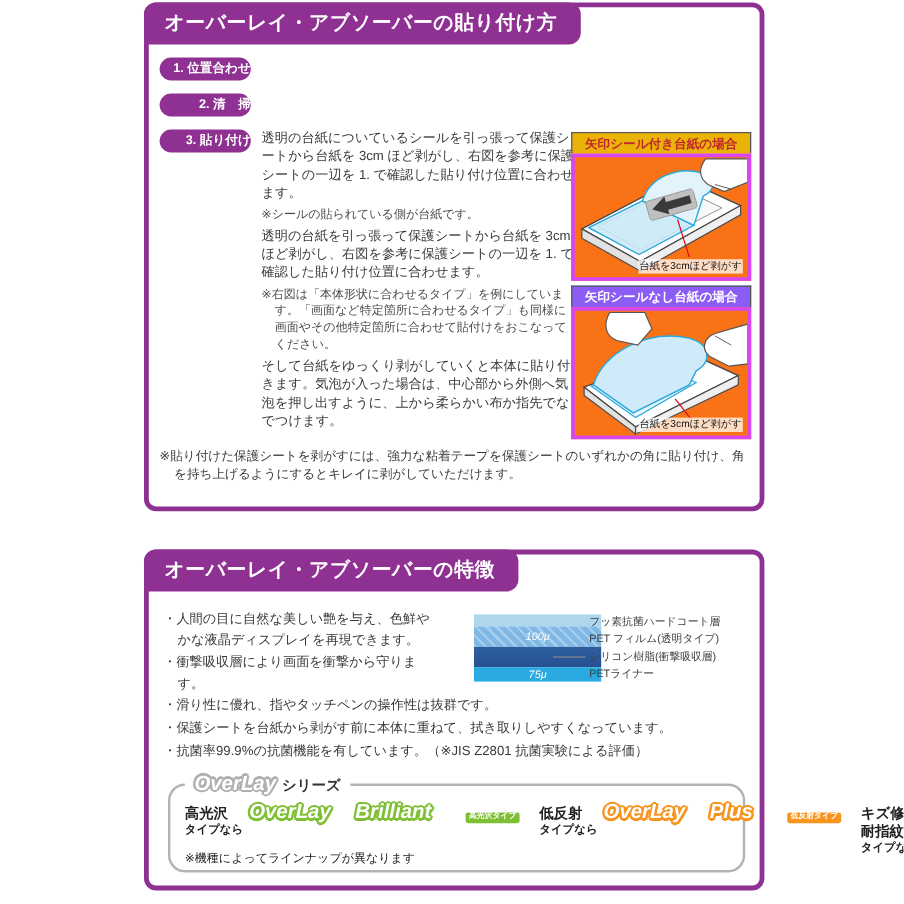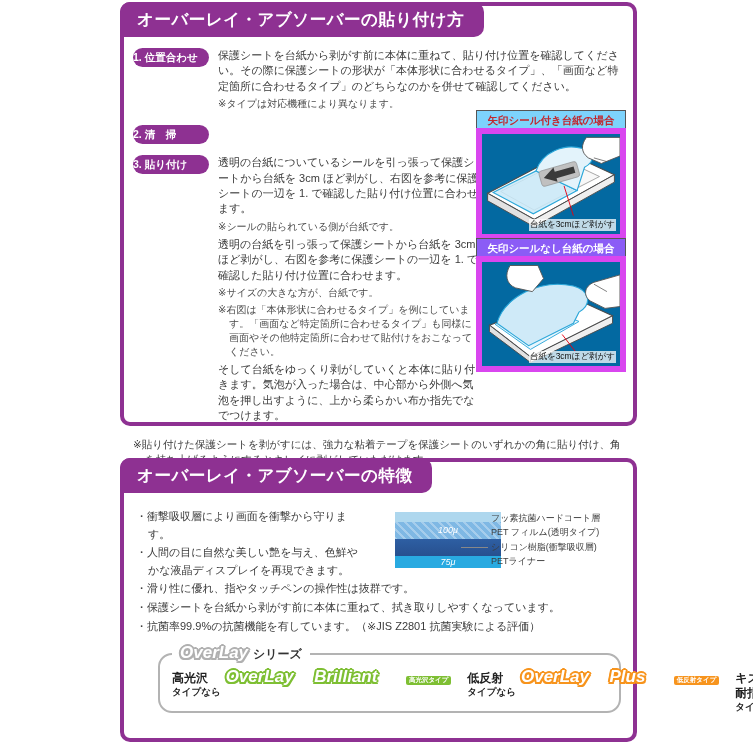--- a/index.html
+++ b/index.html
@@ -12,36 +12,36 @@
   .panel1{height:424px;}
   .panel2{height:284px;margin-top:32px;}
   .panel-header{
     position:absolute;top:-4px;left:-4px;height:35px;background:#8e3192;color:#fff;
     font-weight:bold;font-size:16.5px;line-height:35px;padding:0 20px 0 17px;
     border-radius:10px 10px 10px 0;letter-spacing:.5px;white-space:nowrap;
   }
   .pbody1{padding:42px 8px 0 9px;}
   .step{display:flex;margin-bottom:11px;}
   .badge{flex:none;width:76px;height:19px;background:#8e3192;color:#fff;border-radius:10px;
-    font-size:10.5px;font-weight:bold;text-align:left;line-height:19px;margin-right:9px;}
+    font-size:10.5px;font-weight:bold;text-align:right;line-height:19px;margin-right:9px;}
   .stext{font-size:11px;line-height:1.4;}
   .stext p{margin:0 0 3px 0;}
   .note{font-size:10px;color:#4a4a4a;padding-left:11px;text-indent:-11px;}
   .narrow .stext{max-width:262px;}
   .bold-head{font-weight:bold;}
   .mt6{margin-top:6px;}
   .footnote1{font-size:10.5px;line-height:1.4;margin:4px 0 0 0;padding-left:12px;text-indent:-12px;}
   
   .illus{position:absolute;width:150px;right:7px;}
   .illus1{top:104px;}
   .illus2{top:232px;}
   .illus-title{height:18px;line-height:18px;text-align:center;font-size:10.5px;font-weight:bold;border:1px solid #555;border-bottom:none;box-sizing:border-box;}
-  .t-orange{background:#7dd3fc;color:#c1272d;}
+  .t-orange{background:#eab308;color:#c1272d;}
   .t-gray{background:#8b5cf6;color:#fff;}
-  .illus-frame{border:6px solid #d946ef;position:relative;background:#0369a1;overflow:hidden;}
+  .illus-frame{border:3px solid #d946ef;position:relative;background:#f97316;overflow:hidden;}
   .f1{height:100px;}
   .f2{height:104px;}
   .illus-frame svg{display:block;width:100%;height:100%;}
   .illus-caption{position:absolute;bottom:3px;right:4px;font-size:8.5px;color:#111;background:rgba(255,255,255,.75);padding:0 1px;}
   
   .pbody2{padding:44px 8px 0 10px;}
   .diagram{float:right;width:250px;height:64px;margin:4px 0 6px 6px;position:relative;font-style:italic;}
   .stack{position:absolute;left:20px;top:2px;width:106px;border-radius:25px;}
   .layer{width:100%;text-align:center;color:#fff;font-size:9px;}
   .l1{height:10px;background:#aed7ee;}
@@ -49,21 +49,21 @@
       background-image:repeating-linear-gradient(45deg,rgba(255,255,255,.3) 0 2px,rgba(255,255,255,0) 2px 6px);}
   .l3{height:17px;background:linear-gradient(#2e5fa3,#27508f);}
   .l4{height:12px;line-height:12px;background:#29aae1;}
   .labels{margin-left:116px;font-size:9px;color:#3c3c3c;font-style:normal;padding-top:1px;}
   .labels .lab{height:14.5px;display:flex;align-items:center;position:relative;white-space:nowrap;}
   .connector{position:absolute;left:-30px;top:7px;width:27px;height:1px;background:#888;}
   .features{list-style:none;margin:2px 0 0 0;padding:0 0 0 2px;font-size:11px;line-height:1.6;}
   .features li{padding-left:12px;text-indent:-12px;margin-bottom:1px;}
   .features li::before{content:"・";}
   
-  .series-box{position:relative;margin:18px 4px 0 24px;height:60px;border:2px solid #b3b3b3;border-radius:14px;clear:both;box-sizing:border-box;}
+  .series-box{position:relative;margin:18px 4px 0 6px;height:74px;border:2px solid #b3b3b3;border-radius:14px;clear:both;box-sizing:border-box;}
   .series-legend{position:absolute;top:-12px;left:12px;background:#fff;padding:0 8px;display:flex;align-items:baseline;gap:5px;}
   .legend-suffix{font-size:12px;font-weight:bold;color:#333;}
   .series-row{display:flex;align-items:flex-start;padding:13px 6px 0 12px;}
   .series-item{display:flex;align-items:flex-start;margin-right:16px;}
   .type-col{font-size:12px;font-weight:bold;color:#222;line-height:1.25;margin-right:5px;padding-top:3px;white-space:nowrap;}
   .type-col .suffix{font-size:9.5px;}
   .type2:empty{display:none;}
   .brand{line-height:1;white-space:nowrap;}
   .brand .line2{margin-left:16px;margin-top:-1px;}
   .brand-badge{display:inline-block;font-size:6.5px;color:#fff;padding:1px 3px;border-radius:2px;margin-left:24px;margin-top:1px;font-weight:bold;}
@@ -80,37 +80,32 @@
 <body>
 
 <div class="page">
 
   <section class="panel panel1">
     <div class="panel-header">オーバーレイ・アブソーバーの貼り付け方</div>
     <div class="pbody1">
 
       <div class="step">
         <div class="badge">1. 位置合わせ</div>
-        <div class="stext">
-          <p>保護シートを台紙から剥がす前に本体に重ねて、貼り付け位置を確認してください。その際に保護シートの形状が「本体形状に合わせるタイプ」、「画面など特定箇所に合わせるタイプ」のどちらなのかを併せて確認してください。</p>
-          <p class="note">※タイプは対応機種により異なります。</p>
-        </div>
       </div>
 
       <div class="step narrow">
         <div class="badge">2. 清　掃</div>
       </div>
 
       <div class="step narrow">
         <div class="badge">3. 貼り付け</div>
         <div class="stext">
           <p>透明の台紙についているシールを引っ張って保護シートから台紙を 3cm ほど剥がし、右図を参考に保護シートの一辺を 1. で確認した貼り付け位置に合わせます。</p>
           <p class="note">※シールの貼られている側が台紙です。</p>
           <p>透明の台紙を引っ張って保護シートから台紙を 3cm ほど剥がし、右図を参考に保護シートの一辺を 1. で確認した貼り付け位置に合わせます。</p>
-          <p class="note">※サイズの大きな方が、台紙です。</p>
           <p class="note mt6">※右図は「本体形状に合わせるタイプ」を例にしています。「画面など特定箇所に合わせるタイプ」も同様に画面やその他特定箇所に合わせて貼付けをおこなってください。</p>
           <p class="mt6">そして台紙をゆっくり剥がしていくと本体に貼り付きます。気泡が入った場合は、中心部から外側へ気泡を押し出すように、上から柔らかい布か指先でなでつけます。</p>
         </div>
       </div>
 
       <p class="footnote1">※貼り付けた保護シートを剥がすには、強力な粘着テープを保護シートのいずれかの角に貼り付け、角を持ち上げるようにするとキレイに剥がしていただけます。</p>
     </div>
 
     <div class="illus illus1">
       <div class="illus-title t-orange">矢印シール付き台紙の場合</div>
@@ -169,22 +164,22 @@
           <div class="lab">PET フィルム(透明タイプ)</div>
           <div class="lab">
               <span class="connector"></span>
               <span>シリコン樹脂(衝撃吸収層)</span>
             </div>
           <div class="lab">PETライナー</div>
         </div>
       </div>
 
       <ul class="features">
+        <li>人間の目に自然な美しい艶を与え、色鮮やかな液晶ディスプレイを再現できます。</li>
         <li>衝撃吸収層により画面を衝撃から守ります。</li>
-        <li>人間の目に自然な美しい艶を与え、色鮮やかな液晶ディスプレイを再現できます。</li>
         <li>滑り性に優れ、指やタッチペンの操作性は抜群です。</li>
         <li>保護シートを台紙から剥がす前に本体に重ねて、拭き取りしやすくなっています。</li>
         <li>抗菌率99.9%の抗菌機能を有しています。（※JIS Z2801 抗菌実験による評価）</li>
       </ul>
 
       <div class="series-box">
         <div class="series-legend">
           <span class="bubble bub-gray">OverLay</span>
           <span class="legend-suffix">シリーズ</span>
         </div>
@@ -219,18 +214,19 @@
           <div class="series-item">
             <div class="type-col">
               <div>キズ修復</div>
               <div class="type2">耐指紋</div>
               <div class="suffix">タイプなら</div>
             </div>
 
           </div>
 
         </div>
+        <div class="series-foot">※機種によってラインナップが異なります</div>
       </div>
 
     </div>
   </section>
 
 </div>
 
 </body></html>

